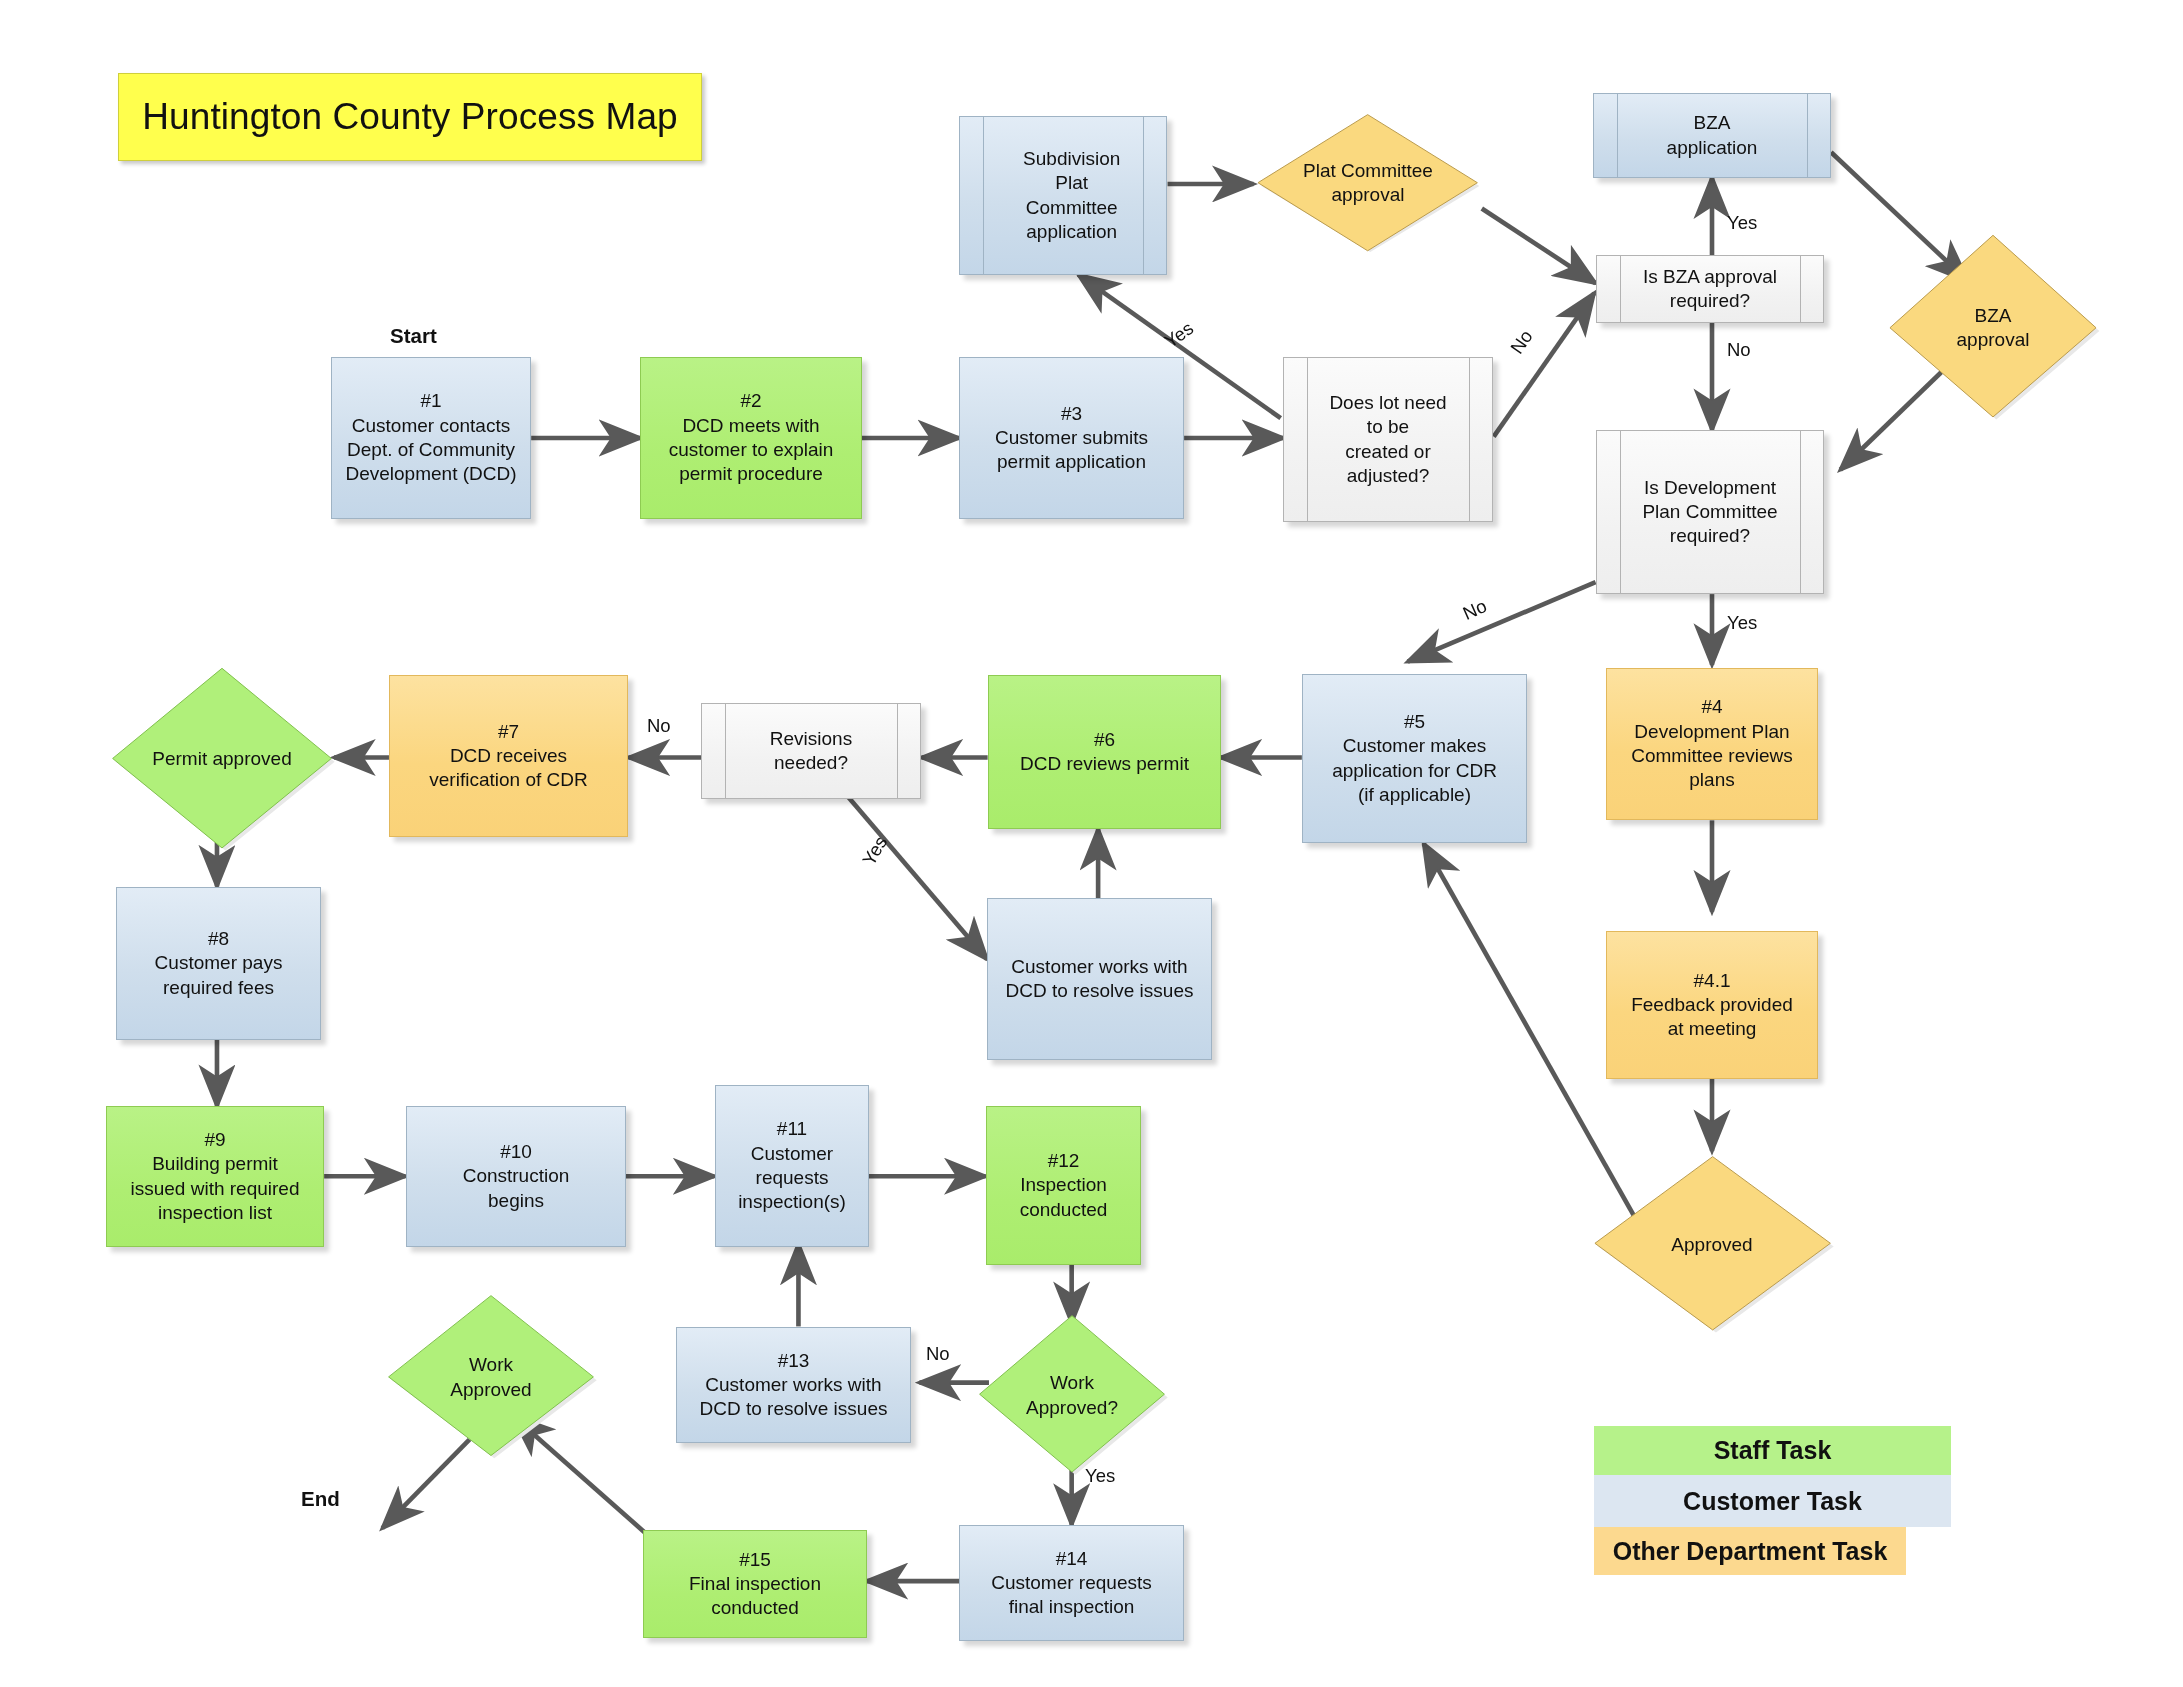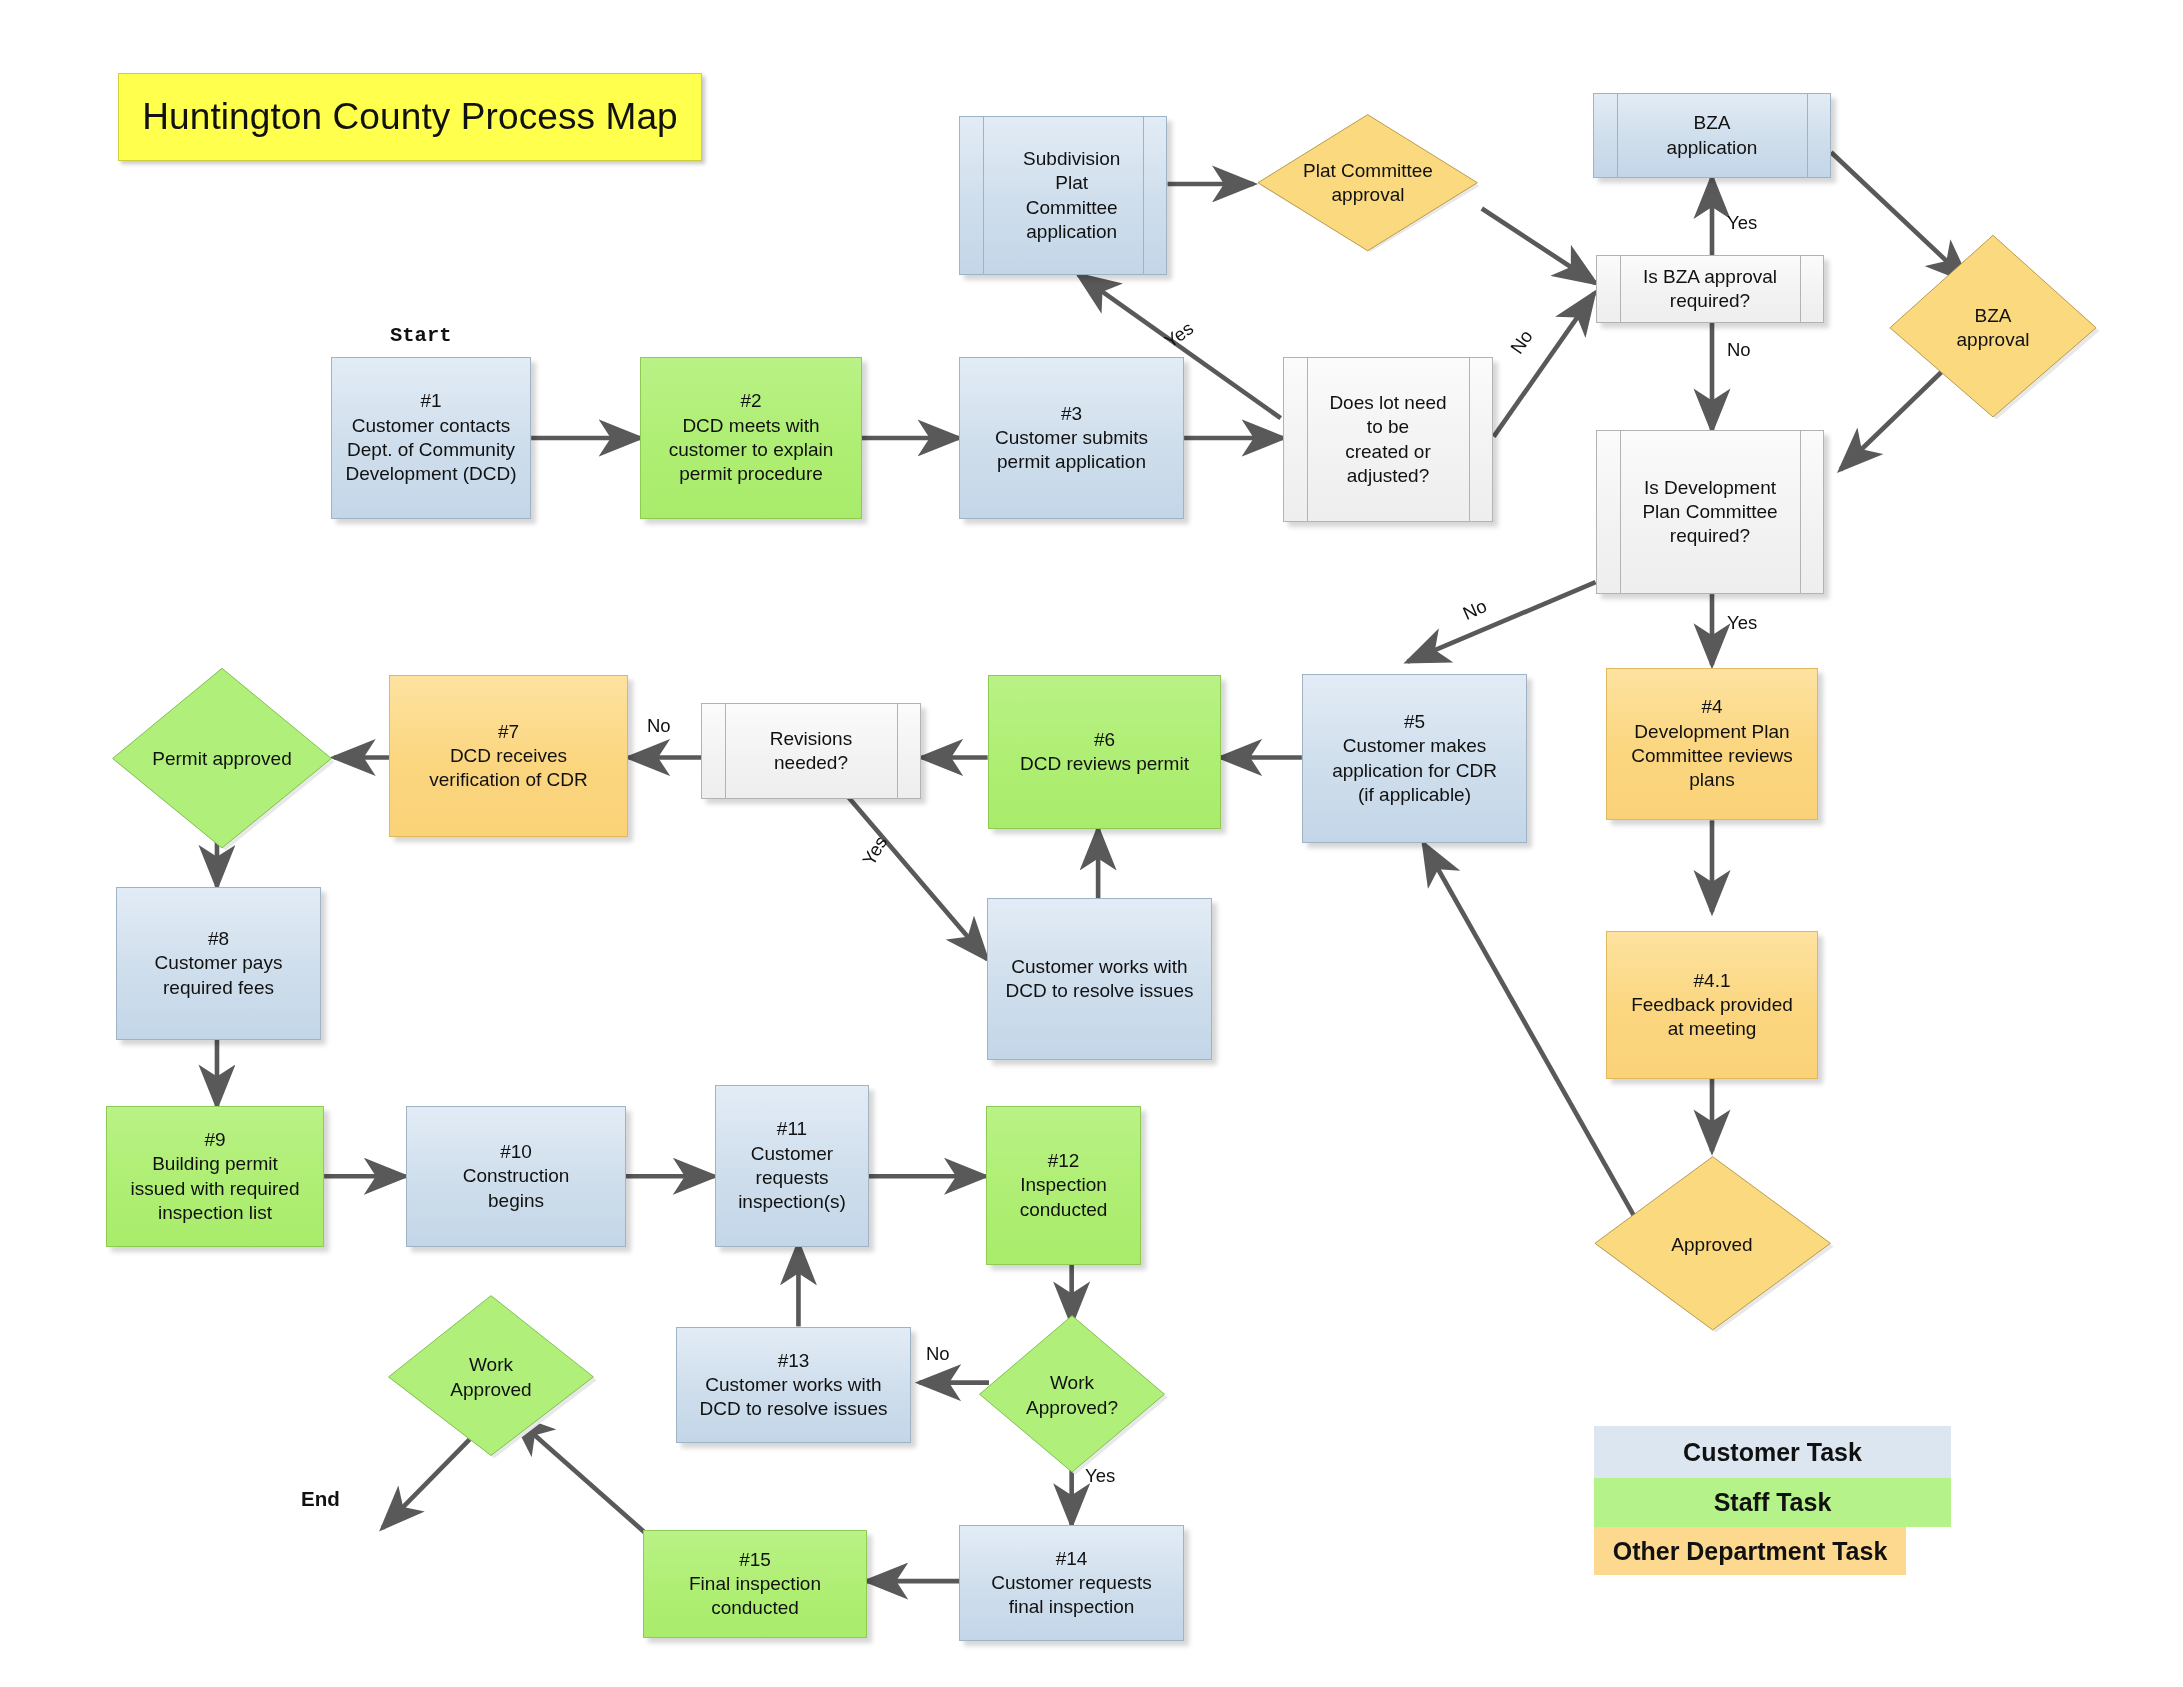--- a/index.html
+++ b/index.html
@@ -229,21 +229,21 @@
       <path d="M990,2330 L775,2140"></path>
 
       <path d="M740,2145 L578,2310"></path>
     </g>
   </svg>
 
   <div class="title-box" style="left:118px; top:73px; width:582px; height:86px;">
     <span>Huntington County Process Map</span>
   </div>
 
-  <div class="bold-lbl" style="left:390px; top:324px;font-family:Liberation Mono, monospace;">Start</div>
+  <div class="bold-lbl" style="left:390px; top:324px;">Start</div>
   <div class="bold-lbl" style="left:301px; top:1475px;margin-top:12px;">End</div>
 
   <div class="node n-blue" style="left:331px; top:357px; width:200px; height:162px;">
     <span class="txt">#1
 Customer contacts
 Dept. of Community
 Development (DCD)</span>
   </div>
 
   <div class="node n-green" style="left:640px; top:357px; width:222px; height:162px;">
@@ -447,25 +447,25 @@
 
   <div class="elabel" style="left:647px; top:715px;">No</div>
 
   <div class="elabel" style="left:860px; top:840px; transform:rotate(-60deg);">Yes</div>
 
   <div class="elabel" style="left:926px; top:1343px;">No</div>
 
   <div class="elabel" style="left:1085px; top:1465px;">Yes</div>
 
   <div class="legend" style="left:1594px; top:1426px; width:357px; height:149px;">
+    <div class="legend-row lg-green" style="width:357px; height:49px;">
+      <span>Staff Task</span>
+    </div>
     <div class="legend-row lg-blue" style="width:357px; height:52px;">
       <span>Customer Task</span>
-    </div>
-    <div class="legend-row lg-green" style="width:357px; height:49px;">
-      <span>Staff Task</span>
     </div>
     <div class="legend-row lg-orange" style="width:312px; height:48px;">
       <span>Other Department Task</span>
     </div>
   </div>
 
 </div>
 
 
 </body></html>

